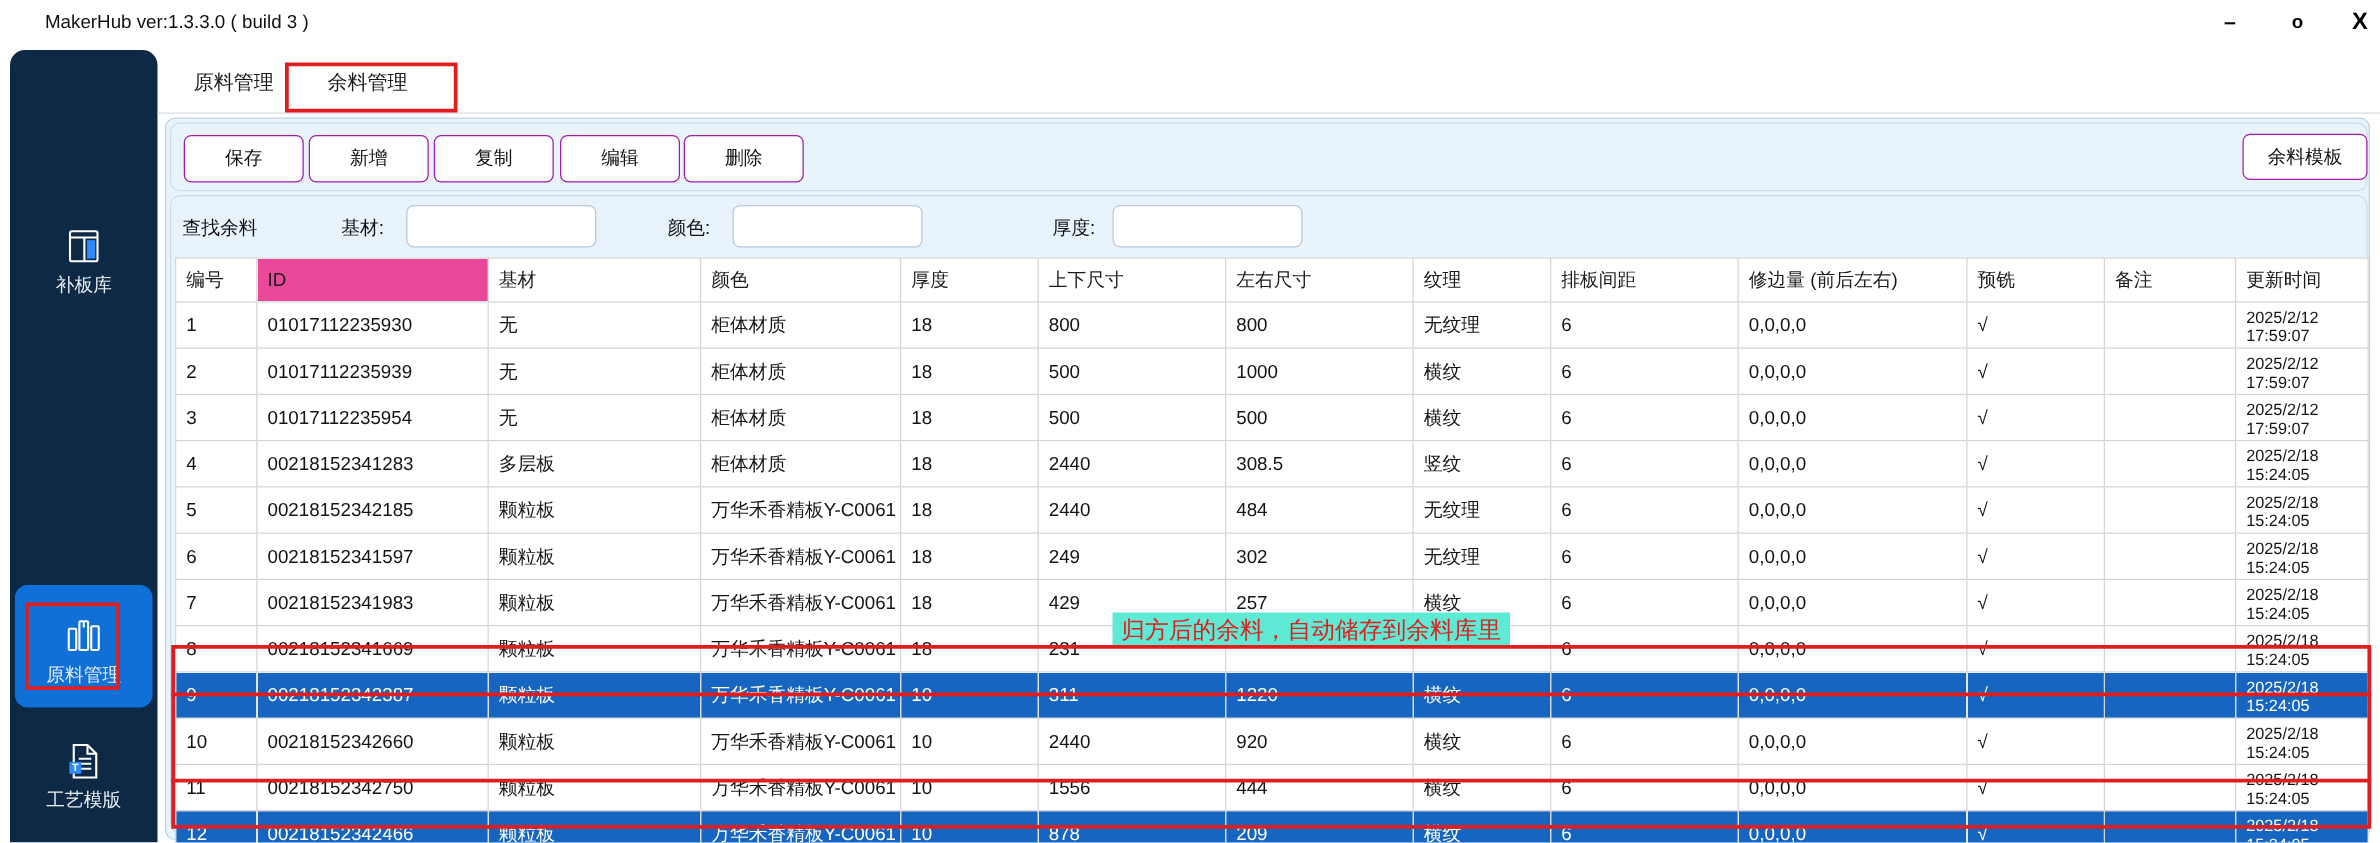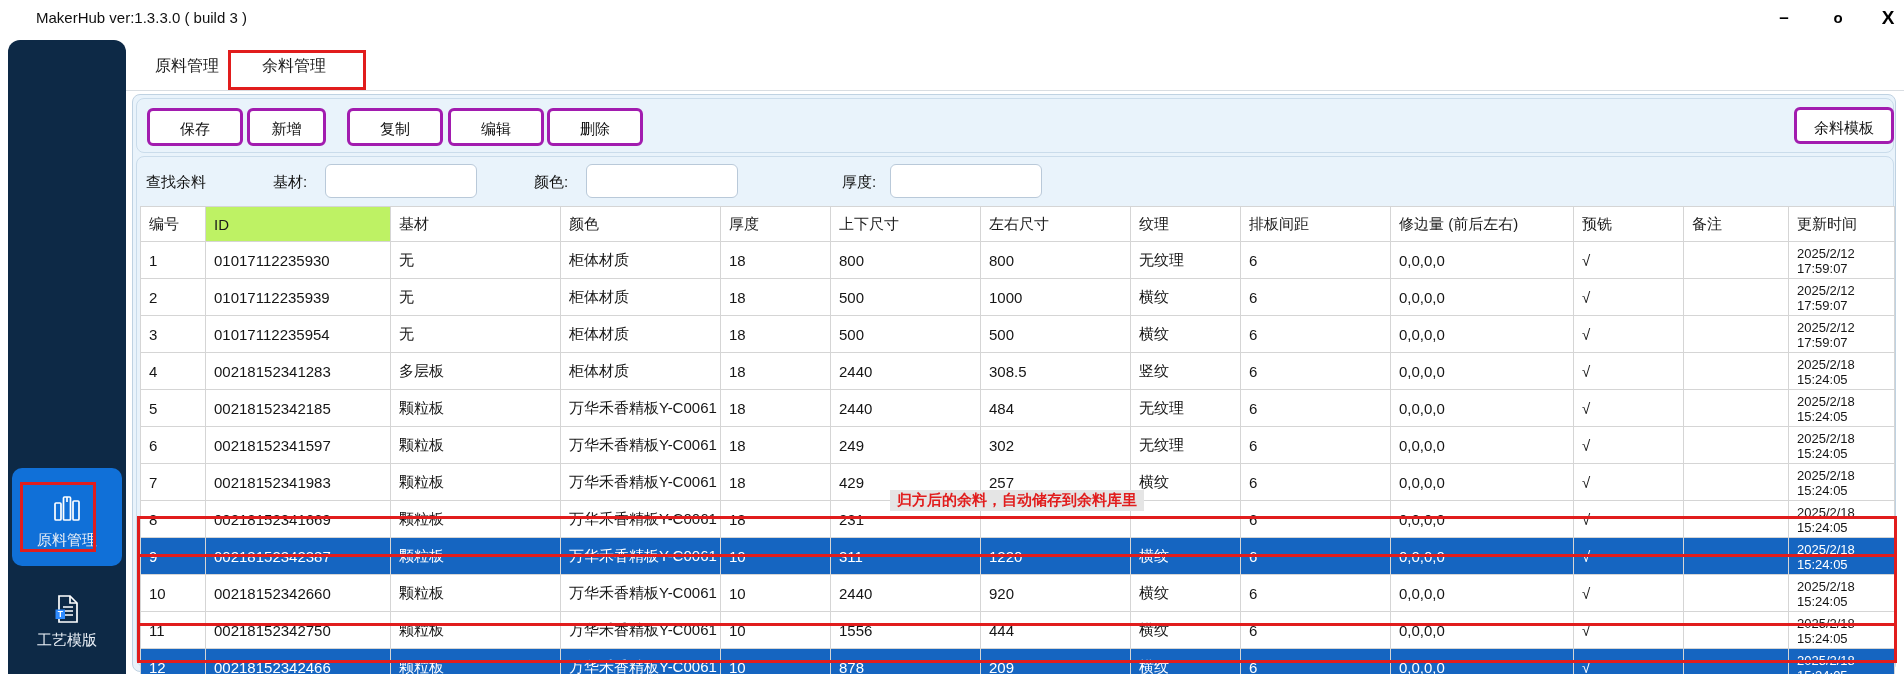--- a/index.html
+++ b/index.html
@@ -31,71 +31,80 @@
   .tabline{position:absolute;left:126px;top:90px;width:1778px;height:1px;background:#d8dde2}
 
   
   .panel{position:absolute;left:132px;top:94px;width:1764px;height:578px;background:#e9f3fb;
          border:1px solid #bfd2e2;border-radius:8px;box-sizing:border-box}
   .gbox{position:absolute;border:1px solid #cadceb;border-radius:8px;box-sizing:border-box}
   #gbox-toolbar{left:136px;top:98px;width:1758px;height:55px}
   #gbox-content{left:136px;top:156px;width:1758px;height:511px}
 
   
-  .btn{position:absolute;top:108px;height:38px;background:#fff;border:3px solid #a21caf;border-radius:6px;
+  .btn{position:absolute;top:108px;height:38px;background:#fff;border:1px solid #a21caf;border-radius:6px;
        font-size:15px;color:#111;text-align:center;line-height:36px;box-sizing:border-box;z-index:4;cursor:default}
   #btn-save{left:147px;width:96px}
-  #btn-new{left:247px;width:79px}
+  #btn-new{left:247px;width:96px}
   #btn-copy{left:347px;width:96px}
   #btn-edit{left:448px;width:96px}
   #btn-del{left:547px;width:96px}
   #btn-template{left:1794px;top:107px;width:100px;height:37px}
 
   
   .search-label{position:absolute;top:173px;font-size:15px;color:#111;z-index:4}
   #lbl-find{left:146px}#lbl-base{left:273px}#lbl-color{left:534px}#lbl-thick{left:842px}
   .search-input{position:absolute;top:164px;height:34px;width:152px;background:#fff;
                 border:1px solid #b9c9d9;border-radius:6px;box-sizing:border-box;z-index:4;
                 font-size:15px;padding:0 8px;outline:none}
   #in-base{left:325px}#in-color{left:586px}#in-thick{left:890px}
 
   
   table{position:absolute;left:140px;top:206px;width:1754px;border-collapse:collapse;table-layout:fixed;
         background:#fff;font-size:15px;color:#151515;z-index:5}
   th,td{border:1px solid #d5d5d5;height:34px;padding:0 2px 0 8px;text-align:left;font-weight:normal;
         overflow:hidden;white-space:nowrap;box-sizing:content-box}
   th{background:#fff;color:#1a1a1a}
-  th.hl{background:#bef264}
+  th.hl{background:#ec4899}
   tr.sel td{background:#1565c1;color:#fff}
   td.date{font-size:13px;line-height:15px;white-space:pre-line;padding-top:2px}
 
   
   .anno{position:absolute;z-index:20;pointer-events:none;box-sizing:border-box}
   #anno-tab{left:228px;top:50px;width:138px;height:40px;border:3px solid #e11d1d}
   #anno-side{left:20px;top:482px;width:76px;height:70px;border:3px solid #e11d1d}
-  #anno-note{left:890px;top:490px;background:#e5e5e5;color:#e11d1d;font-size:15px;font-weight:bold;
+  #anno-note{left:890px;top:490px;background:#5eead4;color:#e11d1d;font-size:19px;font-weight:normal;
              padding:1px 7px;white-space:nowrap}
   #anno-bigrect{left:137px;top:516px;width:1760px;height:147px;border:3px solid #e11d1d}
   #anno-line1{left:137px;top:554px;width:1760px;height:3px;background:#e11d1d}
   #anno-line2{left:137px;top:623px;width:1760px;height:3px;background:#e11d1d}
 </style>
 </head>
 <body>
 
 <div class="titlebar">
   <div class="title">MakerHub ver:1.3.3.0 ( build 3 )</div>
   <div class="winbtn" id="btn-min">–</div>
   <div class="winbtn" id="btn-max">o</div>
   <div class="winbtn" id="btn-close">X</div>
 </div>
 
 <div class="sidebar">
   <div class="sb-active-box"></div>
 
 
+  <div class="sb-item" id="sb-1">
+    <svg width="34" height="34" viewBox="0 0 34 34" fill="none" stroke="#fff" stroke-width="1.7">
+      <rect x="6" y="5" width="22" height="24" rx="1.5"></rect>
+      <path d="M6 10h22"></path>
+        <path d="M17.5 10v19"></path>
+      <rect x="20.5" y="13" width="4.8" height="13" fill="#2f8bff" stroke="#2f8bff"></rect>
+    </svg>
+    <span>补板库</span>
+  </div>
 
 
 
   <div class="sb-item" id="sb-4">
     <svg width="34" height="34" viewBox="0 0 34 34" fill="none" stroke="#fff" stroke-width="1.7">
       <rect x="5" y="11" width="6" height="17" rx="1"></rect>
       <rect x="13.5" y="5" width="7" height="23" rx="1"></rect>
       <path d="M17 5v5"></path>
       <rect x="23" y="9" width="6" height="19" rx="1"></rect>
     </svg>

